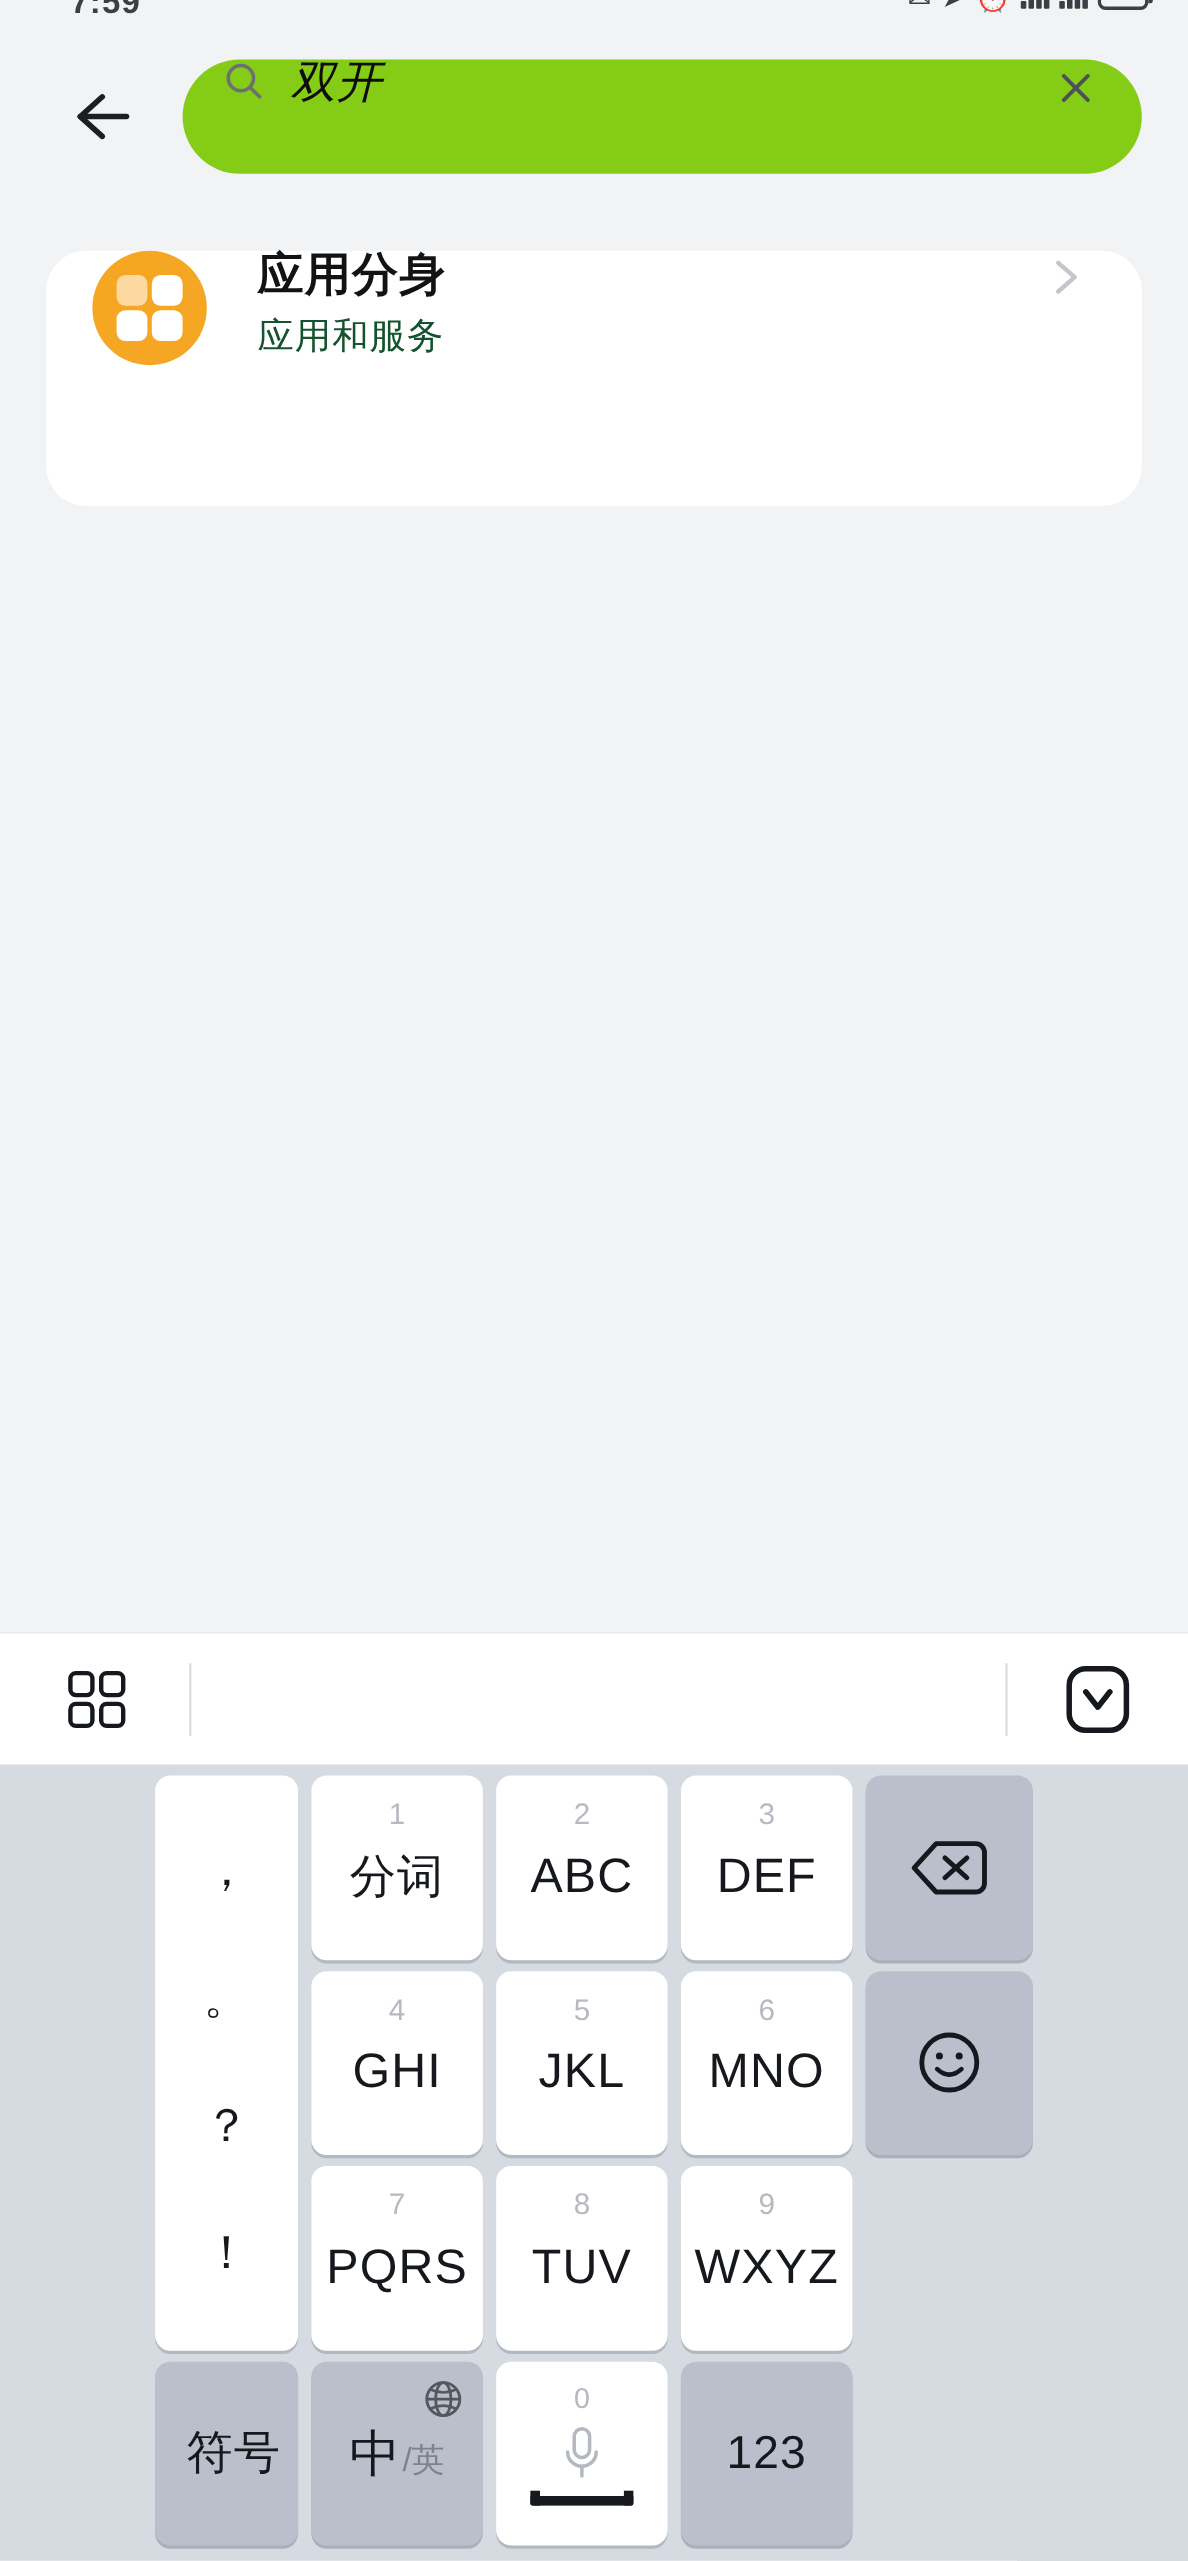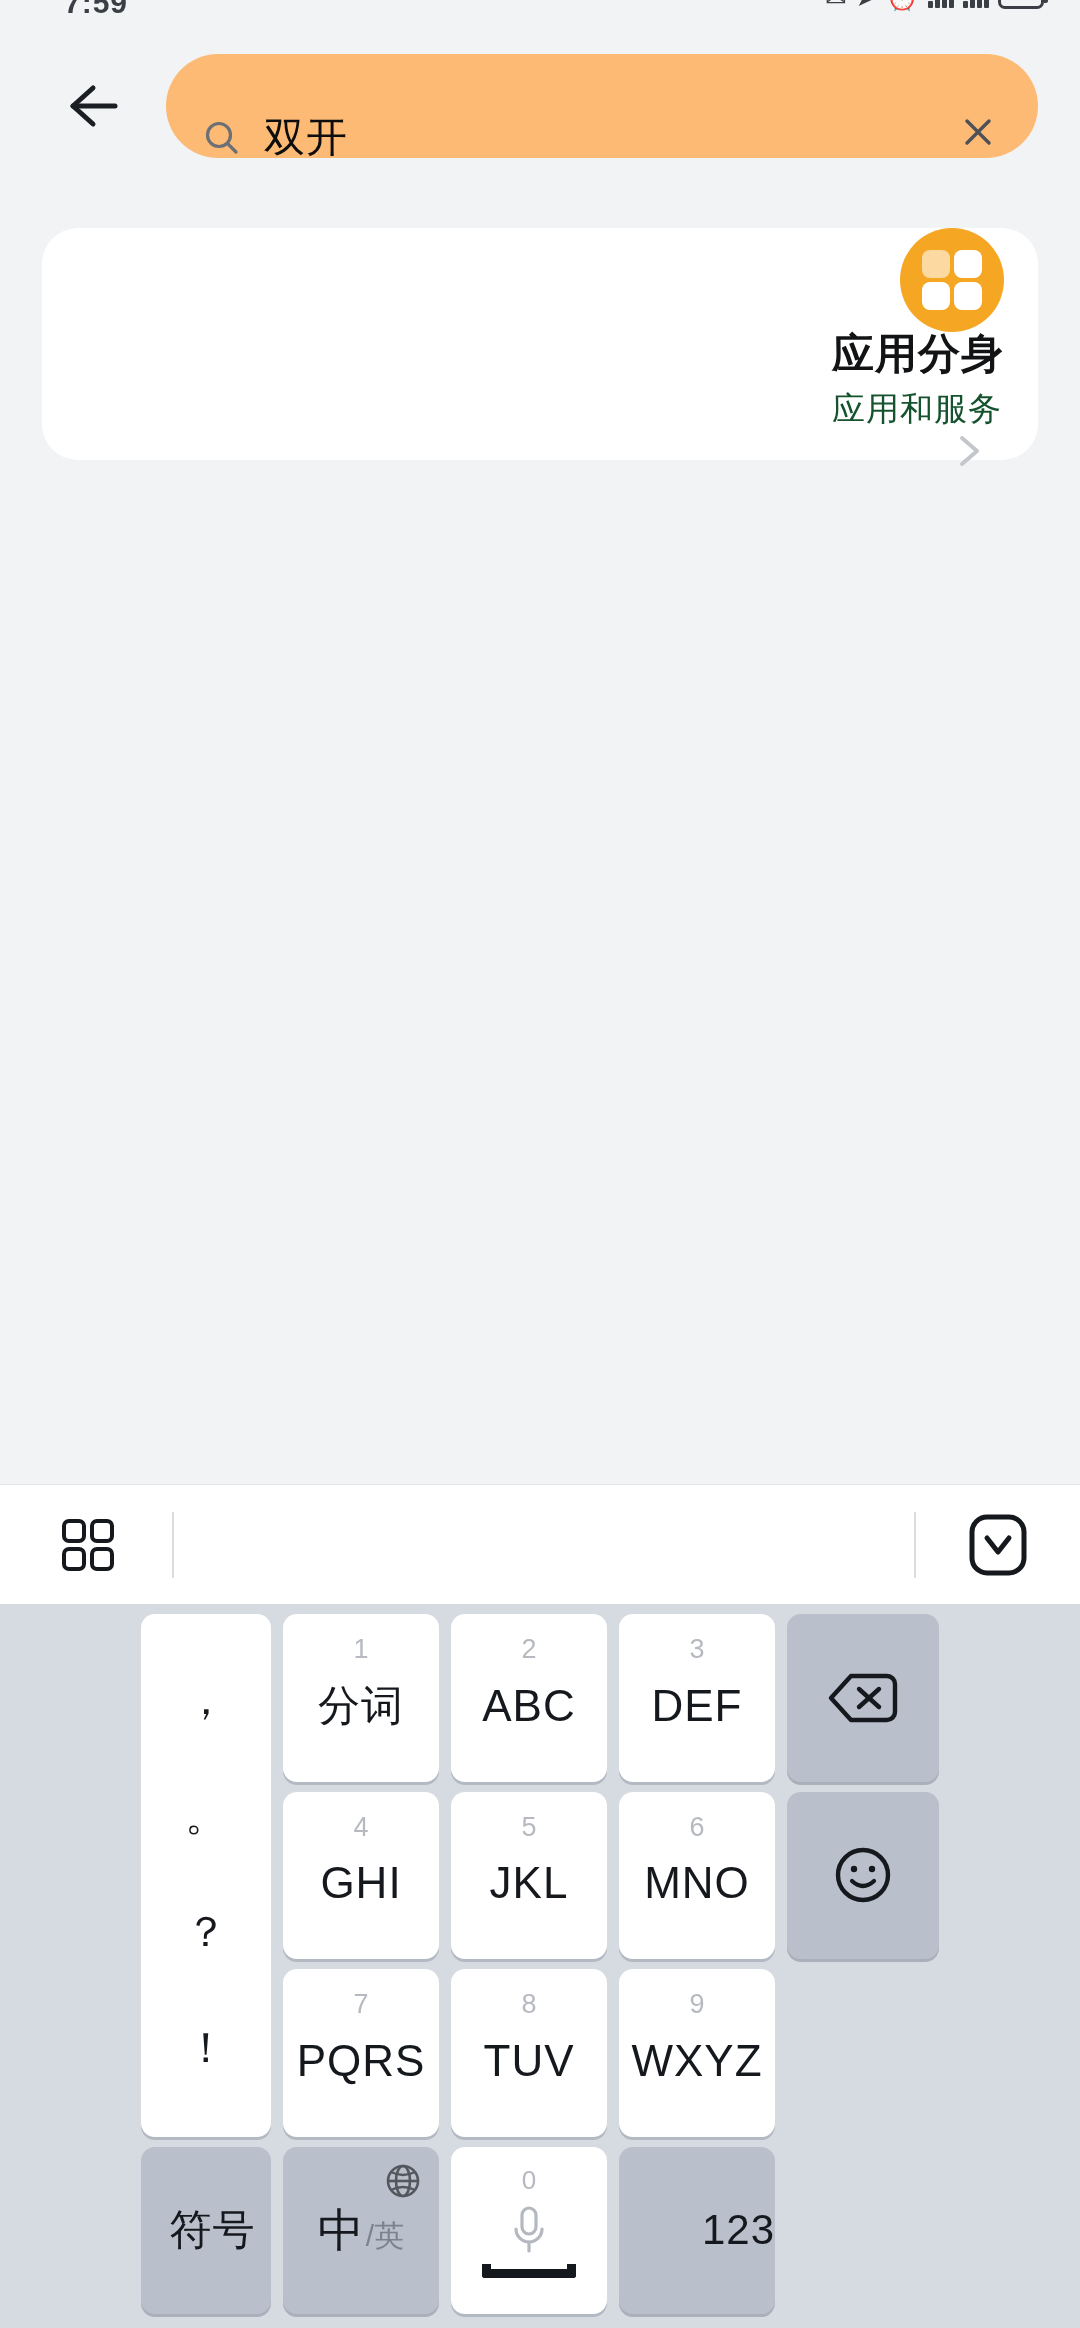--- a/index.html
+++ b/index.html
@@ -94,25 +94,26 @@
     align-items: center;
     justify-content: center;
     cursor: pointer;
     flex: 0 0 auto;
   }
   .search-field {
     flex: 1 1 auto;
     height: 104px;
     margin-left: 20px;
     margin-right: 42px;
-    background: #fdba74;
+    background: #84cc16;
     border-radius: 52px;
     display: flex;
-    align-items: flex-end;
+    align-items: flex-start;
     padding: 0 34px 0 36px;
+    font-style: italic;
   }
   .search-icon-wrap {
     width: 40px; height: 40px;
     flex: 0 0 auto;
     display: flex;
     align-items: center;
     justify-content: center;
   }
   .search-value {
     flex: 1 1 auto;
@@ -138,24 +139,23 @@
     position: absolute;
     top: 228px; left: 0;
     width: 1080px;
   }
   .result-card {
     margin: 0 42px;
     background: #ffffff;
     border-radius: 36px;
     height: 232px;
     display: flex;
-    align-items: flex-end;
+    align-items: flex-start;
     padding: 0 34px 0 42px;
     cursor: pointer;
-    flex-direction: column;
   }
   .app-icon {
     width: 104px;
     height: 104px;
     border-radius: 52px;
     background: #f5a623;
     flex: 0 0 auto;
     position: relative;
   }
   .app-icon span {
@@ -582,18 +582,18 @@
       <span class="sp-mic">
         <svg width="46" height="56" viewBox="0 0 46 56">
           <rect x="16" y="6" width="14" height="26" rx="7" fill="none" stroke="#b4b8bf" stroke-width="3.2"></rect>
           <path d="M10 27 a13 13 0 0 0 26 0" fill="none" stroke="#b4b8bf" stroke-width="3.2" stroke-linecap="round"></path>
           <line x1="23" y1="40" x2="23" y2="49" stroke="#b4b8bf" stroke-width="3.2" stroke-linecap="round"></line>
         </svg>
       </span>
       <span class="sp-bar"></span>
     </div>
 
-    <div class="key gray key-num123" style="grid-row:4;grid-column:4;align-items:flex-end;">
+    <div class="key gray key-num123" style="grid-row:4;grid-column:4;">
       <span class="key-main">123</span>
     </div>
 
   </div>
 </div>
 
 </body></html>

